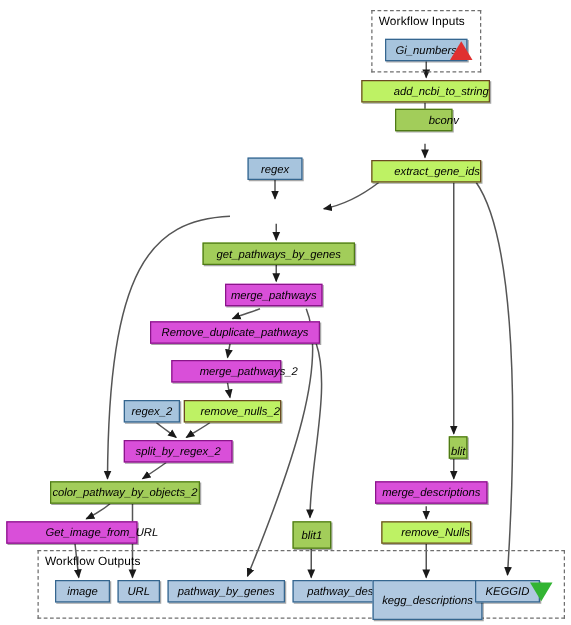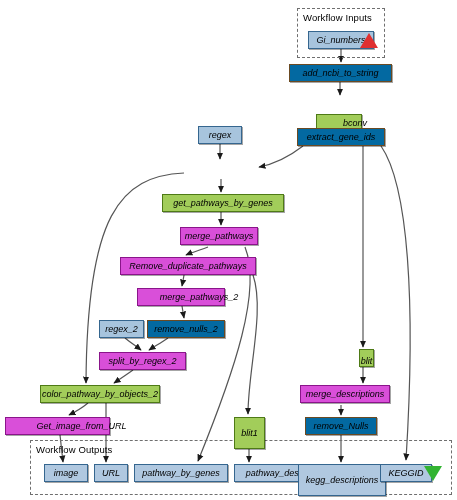--- a/index.html
+++ b/index.html
@@ -35,21 +35,21 @@
     justify-content:center;
     font-size:9px;
     color:#000;
     white-space:nowrap;
     line-height:1;
     z-index:3;
     box-shadow:1px 1px 0 rgba(0,0,0,0.35);
     font-style:italic;
   }
   .n-blue{background:#a7c4dd;border-color:#35668f;}
-  .n-tan{background:#0369a1;border-color:#6b4a22;}
+  .n-tan{background:#bef264;border-color:#6b4a22;justify-content:flex-end;}
   .n-green{background:#a2cd5a;border-color:#4e7a16;}
   .n-magenta{background:#d94fd9;border-color:#8a158a;}
   .n-out{background:#b0c8e0;border-color:#35668f;}
 
   .tri{position:absolute;width:0;height:0;z-index:4;}
   .tri-up{
     border-left:9px solid transparent;
     border-right:9px solid transparent;
     border-bottom:15px solid #e03030;
   }
@@ -131,21 +131,21 @@
   <div class="group-label" style="left:36px;top:444px;">Workflow Outputs</div>
 
   <div class="node n-blue" style="left:308px;top:31px;width:66px;height:18px;">
     <span>Gi_numbers</span>
     </div>
 
   <div class="node n-tan" style="left:289px;top:64px;width:103px;height:18px;">
     <span>add_ncbi_to_string</span>
     </div>
 
-  <div class="node n-green" style="left:316px;top:114px;width:46px;height:18px;padding-left:32px;">
+  <div class="node n-green" style="left:316px;top:87px;width:46px;height:18px;padding-left:32px;">
     <span>bconv</span>
     </div>
 
   <div class="node n-tan" style="left:297px;top:128px;width:88px;height:18px;">
     <span>extract_gene_ids</span>
     </div>
 
   <div class="node n-blue" style="left:198px;top:126px;width:44px;height:18px;">
     <span>regex</span>
     </div>
@@ -192,21 +192,21 @@
     </div>
 
   <div class="node n-magenta" style="left:300px;top:385px;width:90px;height:18px;">
     <span>merge_descriptions</span>
     </div>
 
   <div class="node n-tan" style="left:305px;top:417px;width:72px;height:18px;">
     <span>remove_Nulls</span>
     </div>
 
-  <div class="node n-green" style="left:234px;top:417px;width:31px;height:32px;">
+  <div class="node n-green" style="left:234px;top:417px;width:31px;height:22px;">
     <span>blit1</span>
     </div>
 
   <div class="node n-out" style="left:44px;top:464px;width:44px;height:18px;">
     <span>image</span>
     </div>
 
   <div class="node n-out" style="left:94px;top:464px;width:34px;height:18px;">
     <span>URL</span>
     </div>

